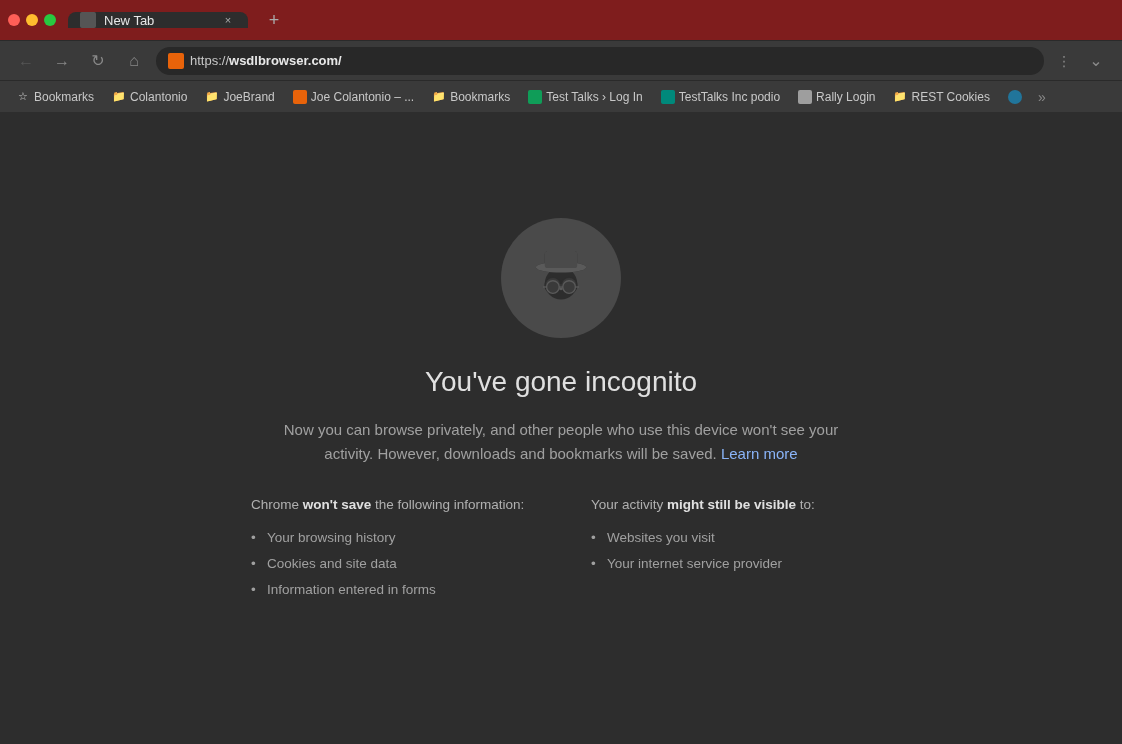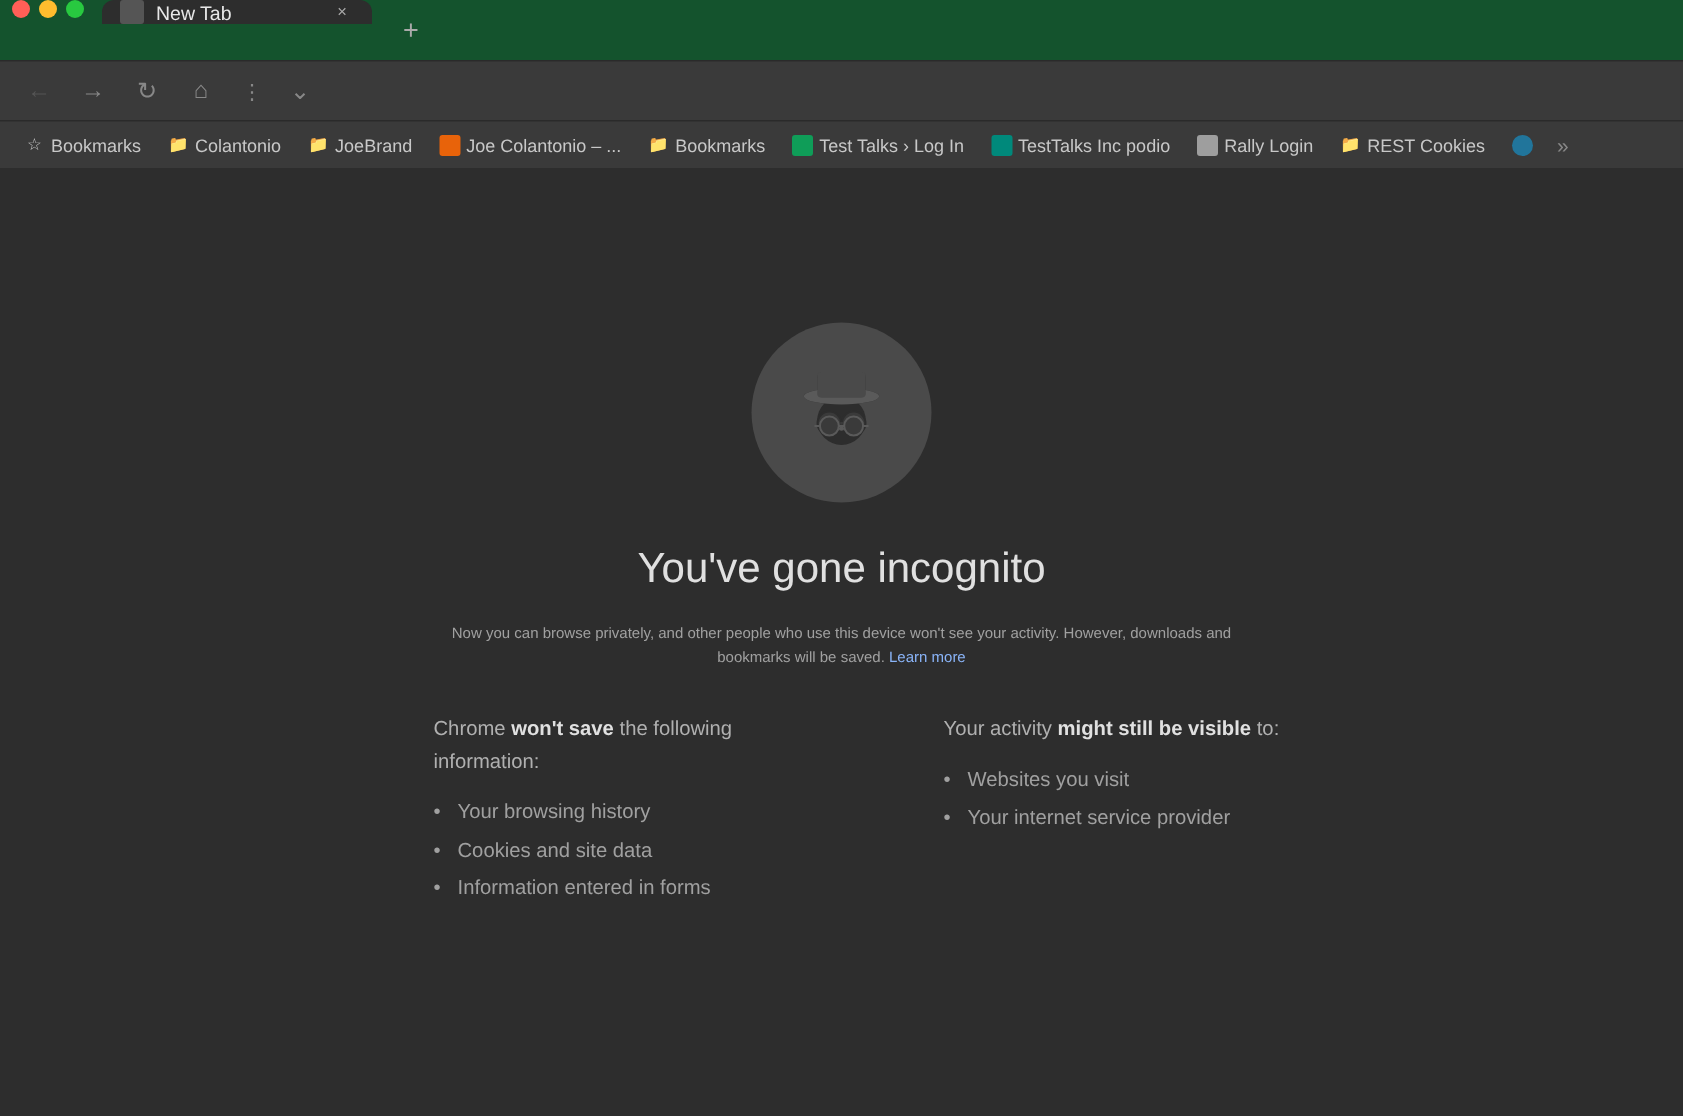--- a/index.html
+++ b/index.html
@@ -7,24 +7,24 @@
       width: 1122px;
       height: 744px;
       font-family: -apple-system, BlinkMacSystemFont, 'Segoe UI', sans-serif;
       background: #2d2d2d;
       overflow: hidden;
     }
 
     
     .title-bar {
       height: 40px;
-      background: #14532d;
-      display: flex;
-      align-items: flex-start;
-      padding: 0 8px;
+      background: #7f1d1d;
+      display: flex;
+      align-items: center;
+      padding: 12px 8px;
       gap: 8px;
     }
     .traffic-lights {
       display: flex;
       gap: 6px;
       margin-right: 4px;
     }
     .traffic-light {
       width: 12px;
       height: 12px;
@@ -226,21 +226,21 @@
     }
 
     .incognito-title {
       font-size: 28px;
       color: #e0e0e0;
       margin-bottom: 20px;
       font-weight: 400;
     }
 
     .incognito-desc {
-      font-size: 10px;
+      font-size: 15px;
       color: #a0a0a0;
       max-width: 560px;
       text-align: center;
       line-height: 1.6;
       margin-bottom: 28px;
     }
     .incognito-desc a {
       color: #8ab4f8;
       text-decoration: none;
     }
@@ -250,21 +250,20 @@
       gap: 60px;
       max-width: 620px;
       width: 100%;
     }
 
     .incognito-col {
       flex: 1;
       font-size: 13.5px;
       color: #a0a0a0;
       line-height: 1.6;
-      margin-left: 38px;
     }
     .incognito-col .col-header {
       margin-bottom: 10px;
       color: #b0b0b0;
     }
     .incognito-col .col-header strong {
       color: #e0e0e0;
     }
     .incognito-col ul {
       list-style: none;
@@ -298,20 +297,26 @@
   </div>
   <div class="new-tab-btn">+</div>
   <div style="flex:1"></div>
 </div>
 
 <div class="address-bar">
   <div class="nav-btn disabled">←</div>
   <div class="nav-btn">→</div>
   <div class="nav-btn">↻</div>
   <div class="nav-btn">⌂</div>
+  <div class="url-bar">
+    <div class="url-icon bm-orange"></div>
+    <span class="url-text">
+      <span>https://</span><strong>wsdlbrowser.com/</strong>
+    </span>
+  </div>
   <div class="extensions-area">
     <div class="ext-btn">⋮</div>
     <div class="nav-btn">⌄</div>
   </div>
 </div>
 
 <div class="bookmarks-bar">
   <div class="bookmark-item">
     <div class="bm-icon bm-star">☆</div>
     <span>Bookmarks</span>

